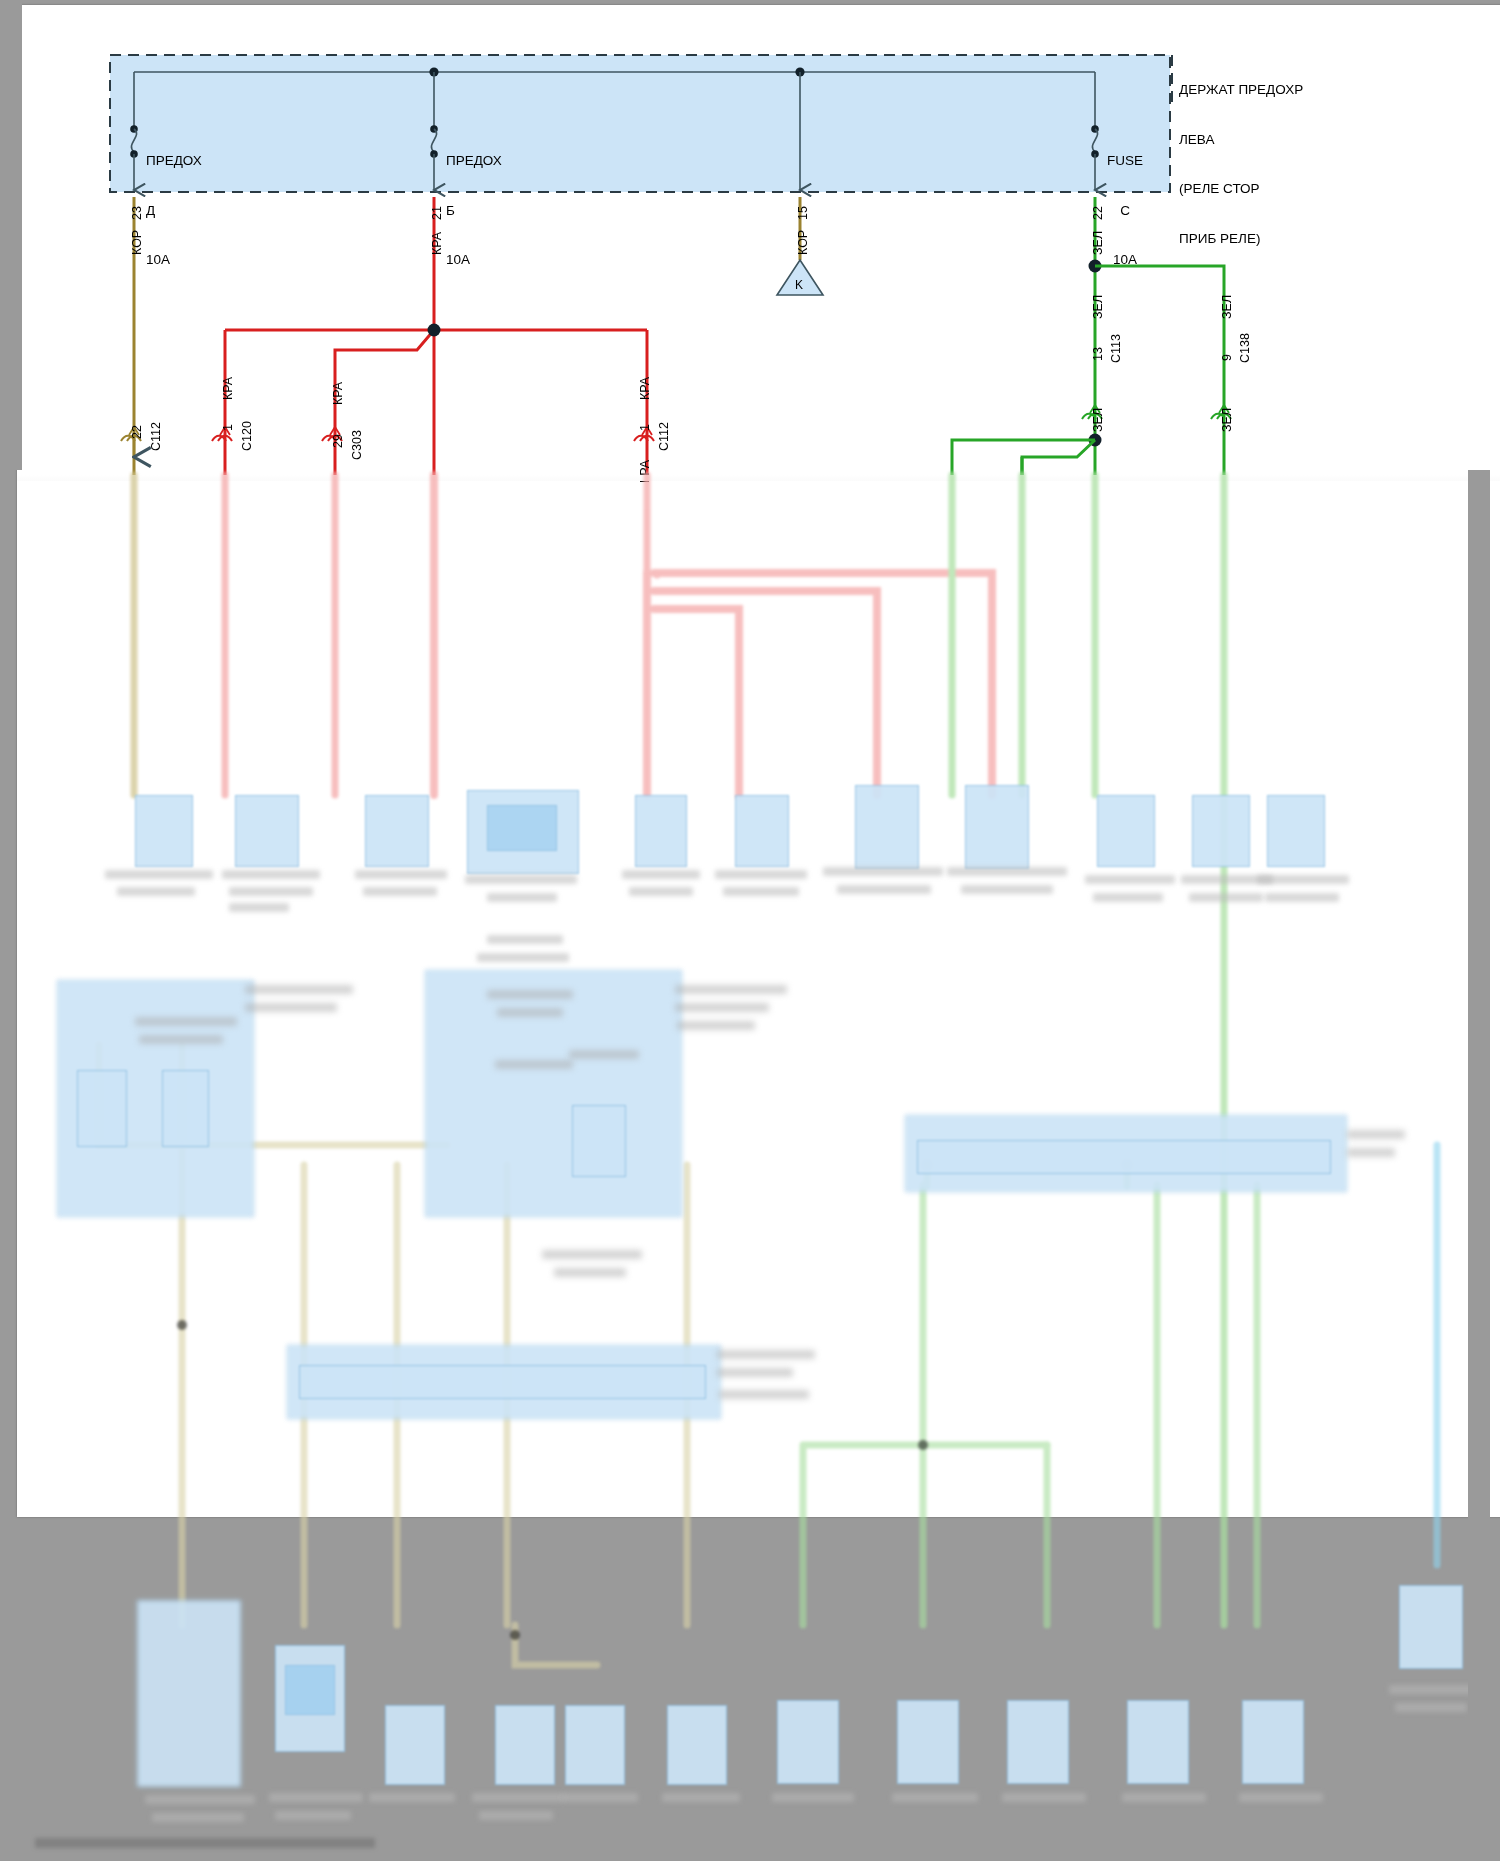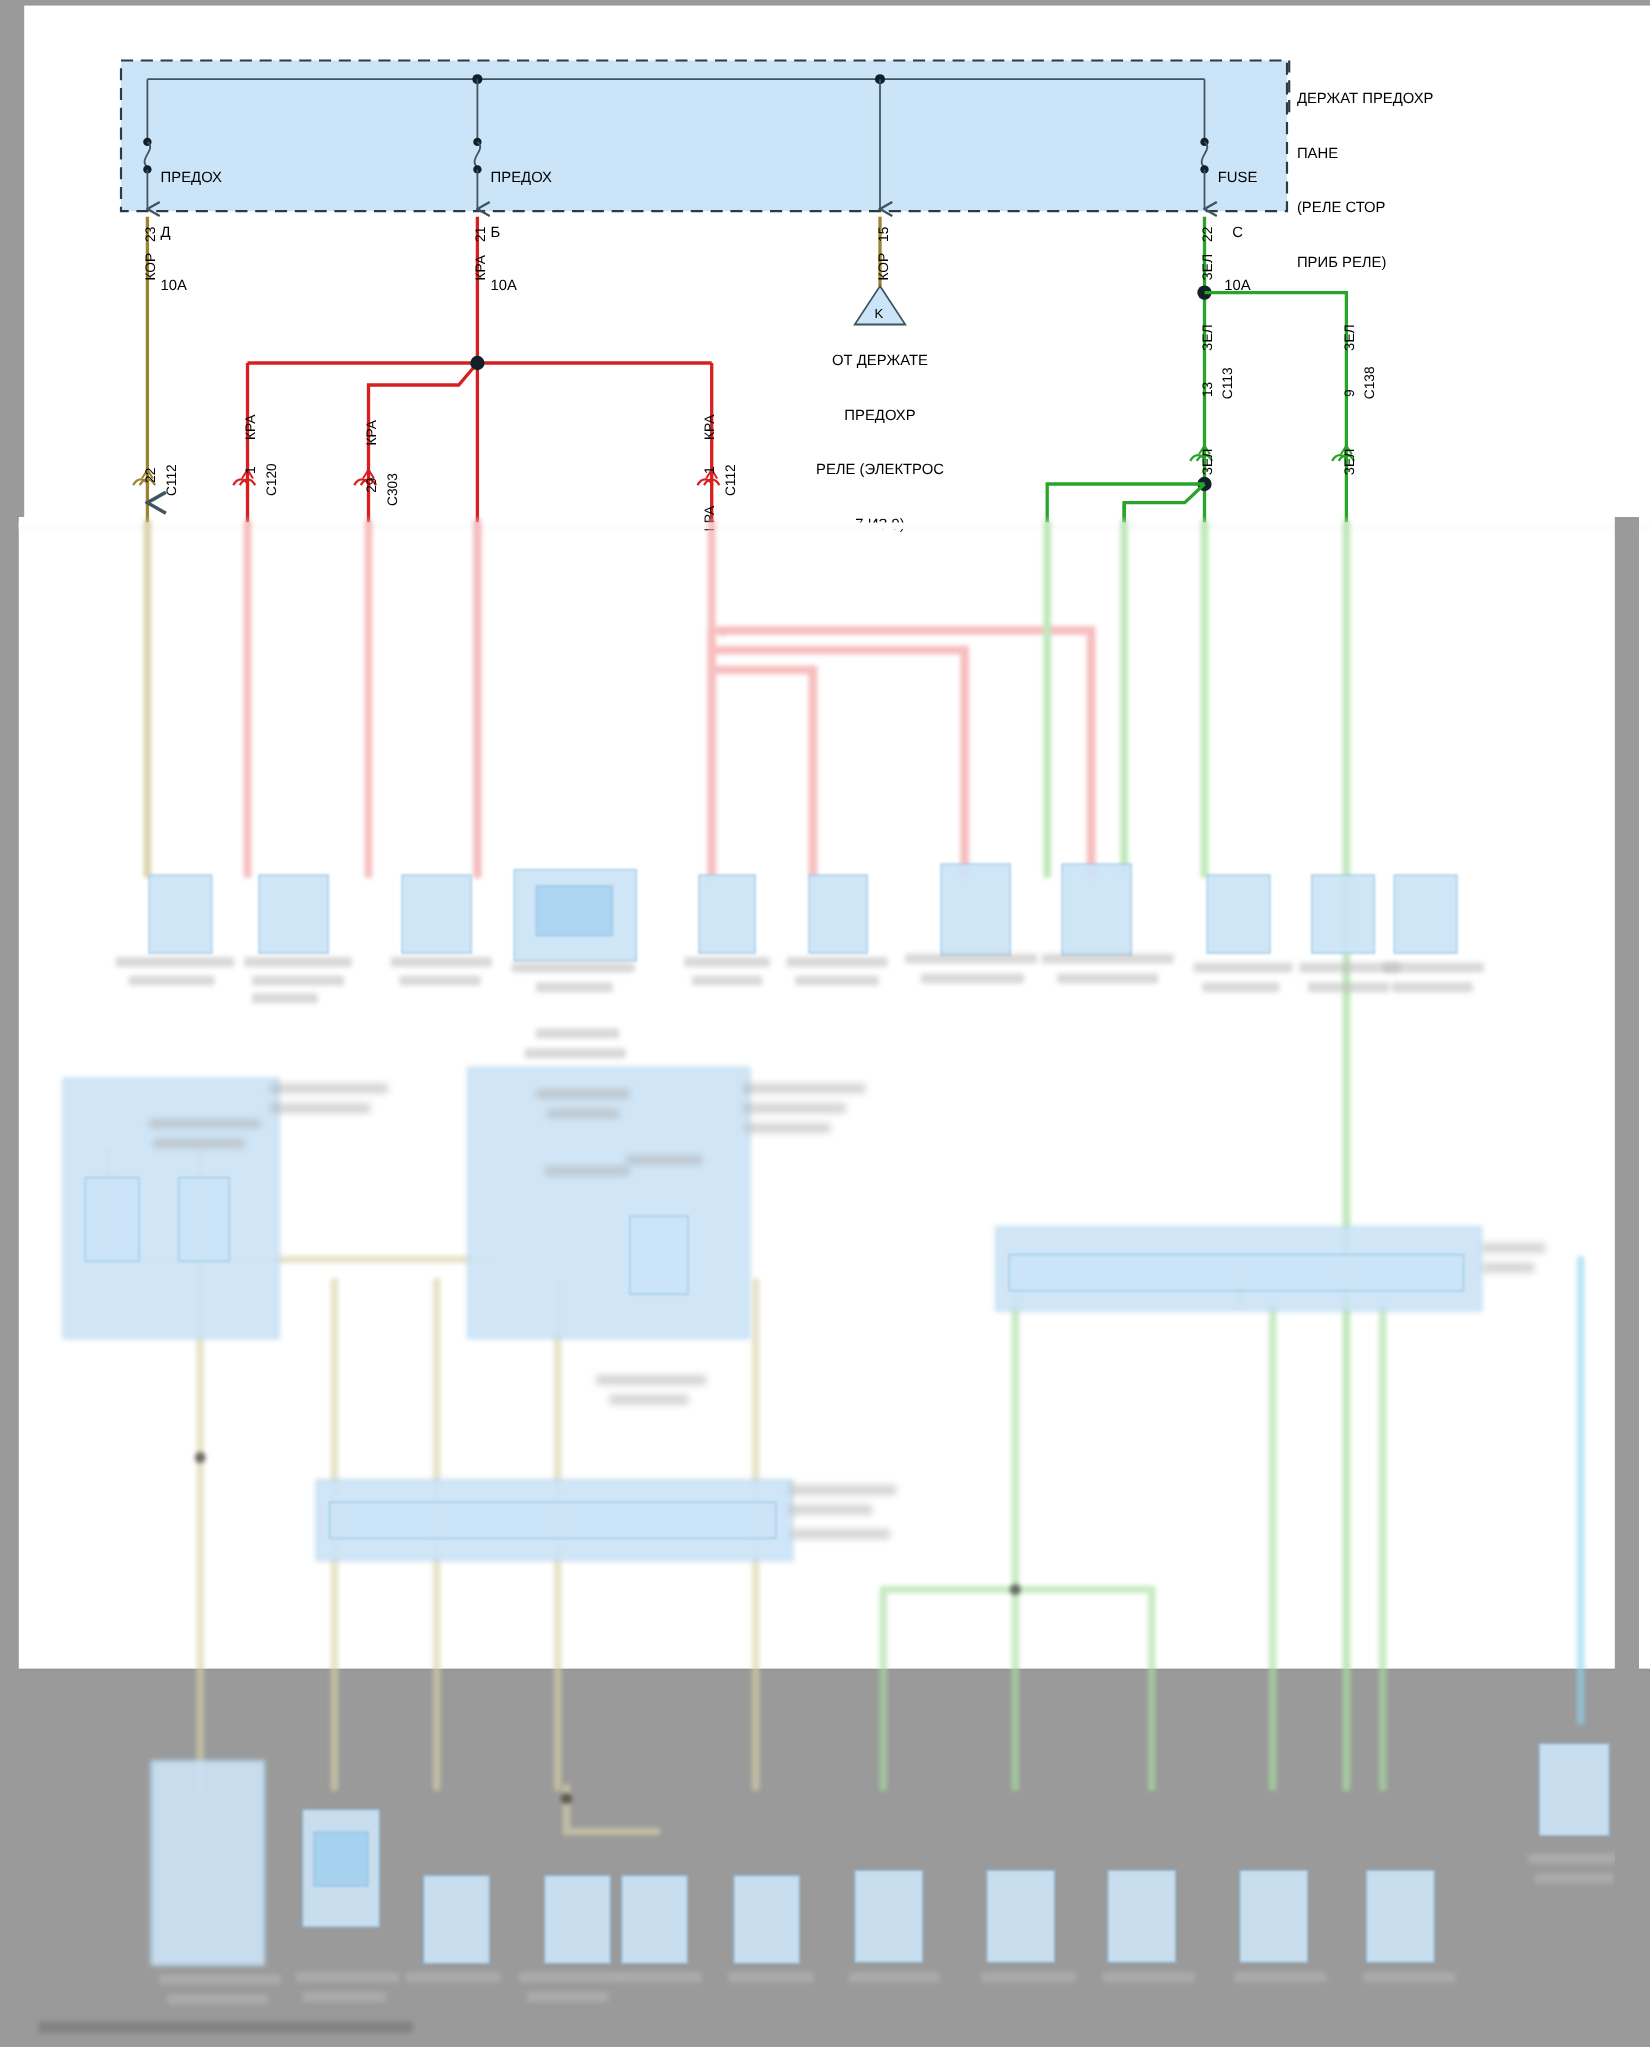--- a/index.html
+++ b/index.html
@@ -114,21 +114,21 @@
         <path d="M203,430 L208,422 L213,430" stroke="#d81f1f"></path>
         <path d="M313,430 L318,422 L323,430" stroke="#d81f1f"></path>
         <path d="M625,430 L630,422 L635,430" stroke="#d81f1f"></path>
         <path d="M1073,408 L1078,400 L1083,408" stroke="#27a527"></path>
         <path d="M1202,408 L1207,400 L1212,408" stroke="#27a527"></path>
       </g>
     </svg>
 
     <div class="txt t13" style="left:1162px;top:44px;">
       <div>ДЕРЖАТ ПРЕДОХР</div>
-      <div>ПАНЕ</div>
+      <div>ЛЕВА</div>
       <div>(РЕЛЕ СТОР</div>
       <div>ПРИБ РЕЛЕ)</div>
     </div>
 
     <div class="txt t13" style="left:129px;top:115px;">
       <div>ПРЕДОХ</div>
       <div>Д</div>
       <div>10А</div>
     </div>
 
@@ -138,26 +138,20 @@
       <div>10А</div>
     </div>
 
     <div class="txt t13" style="left:1090px;top:115px;text-align:center;">
       <div>FUSE</div>
       <div>C</div>
       <div>10А</div>
     </div>
 
     <div class="txt t13" style="left:778px;top:272px;font-size:12px;">K</div>
-    <div class="txt t13 center" style="left:683px;top:282px;width:200px;">
-      <div>ОТ ДЕРЖАТЕ</div>
-      <div>ПРЕДОХР</div>
-      <div>РЕЛЕ (ЭЛЕКТРОС</div>
-      <div>7 ИЗ 9)</div>
-    </div>
 
     <div class="txt t12 vert" style="left:113px;top:215px;">23</div>
     <div class="txt t12 vert" style="left:113px;top:250px;">КОР</div>
 
     <div class="txt t12 vert" style="left:413px;top:215px;">21</div>
     <div class="txt t12 vert" style="left:413px;top:250px;">КРА</div>
 
     <div class="txt t12 vert" style="left:779px;top:215px;">15</div>
     <div class="txt t12 vert" style="left:779px;top:250px;">КОР</div>
 

